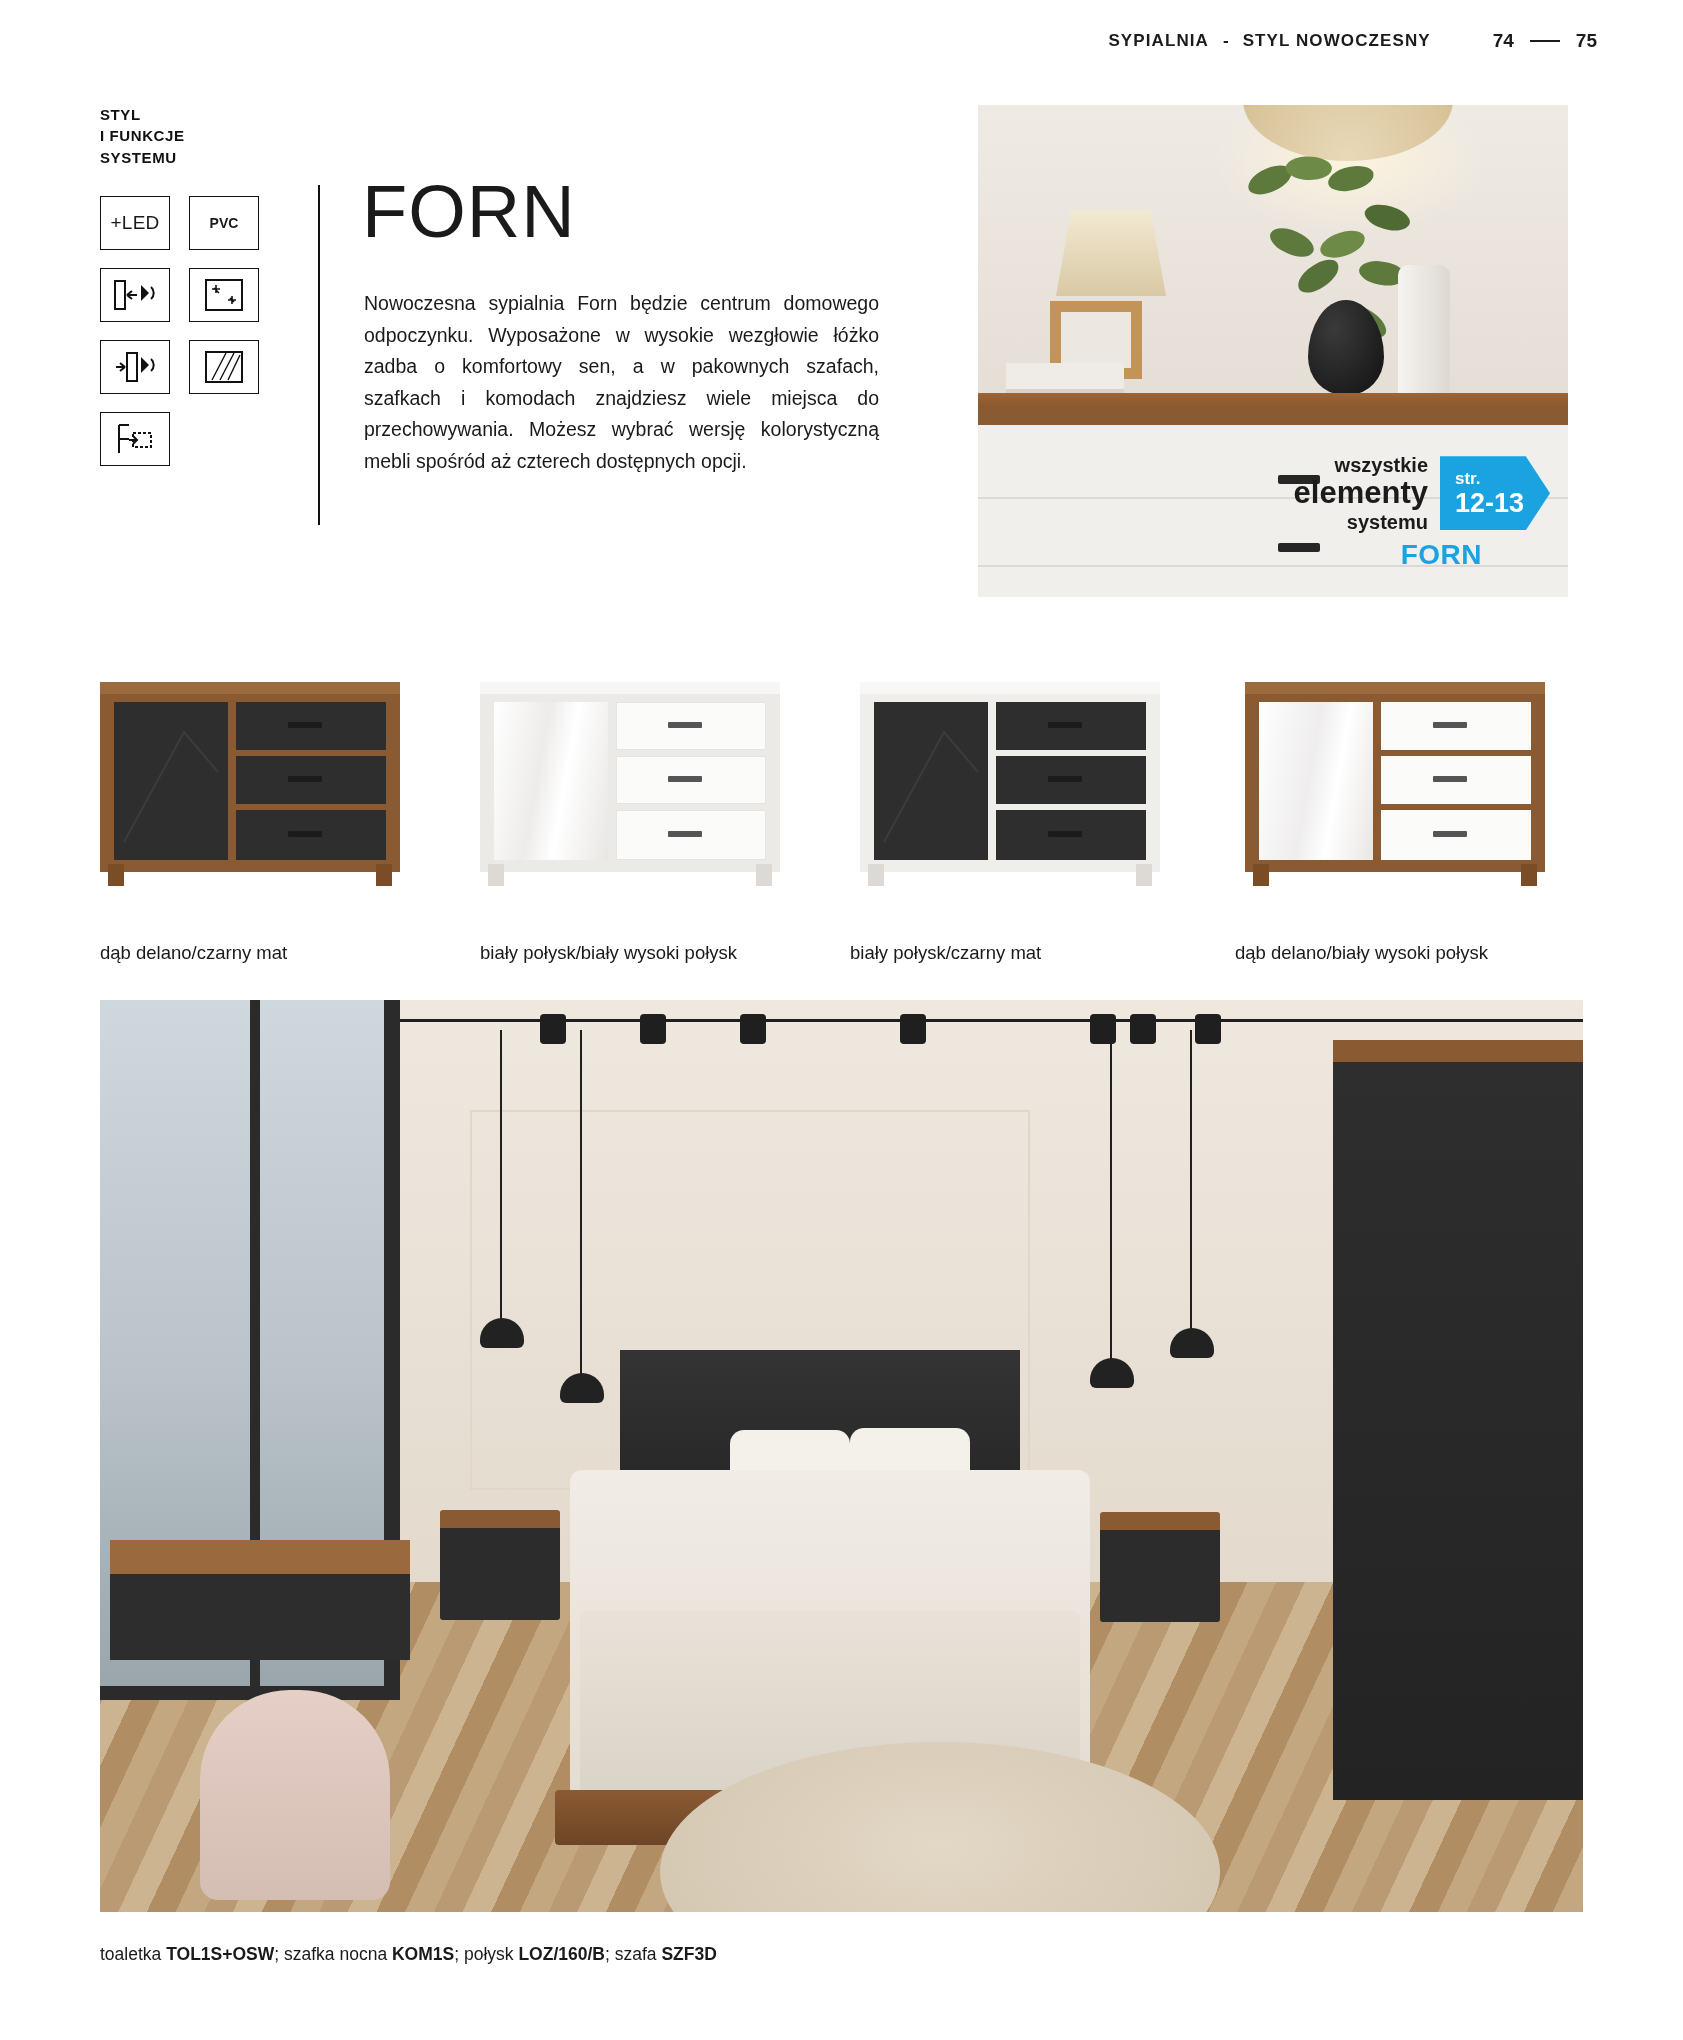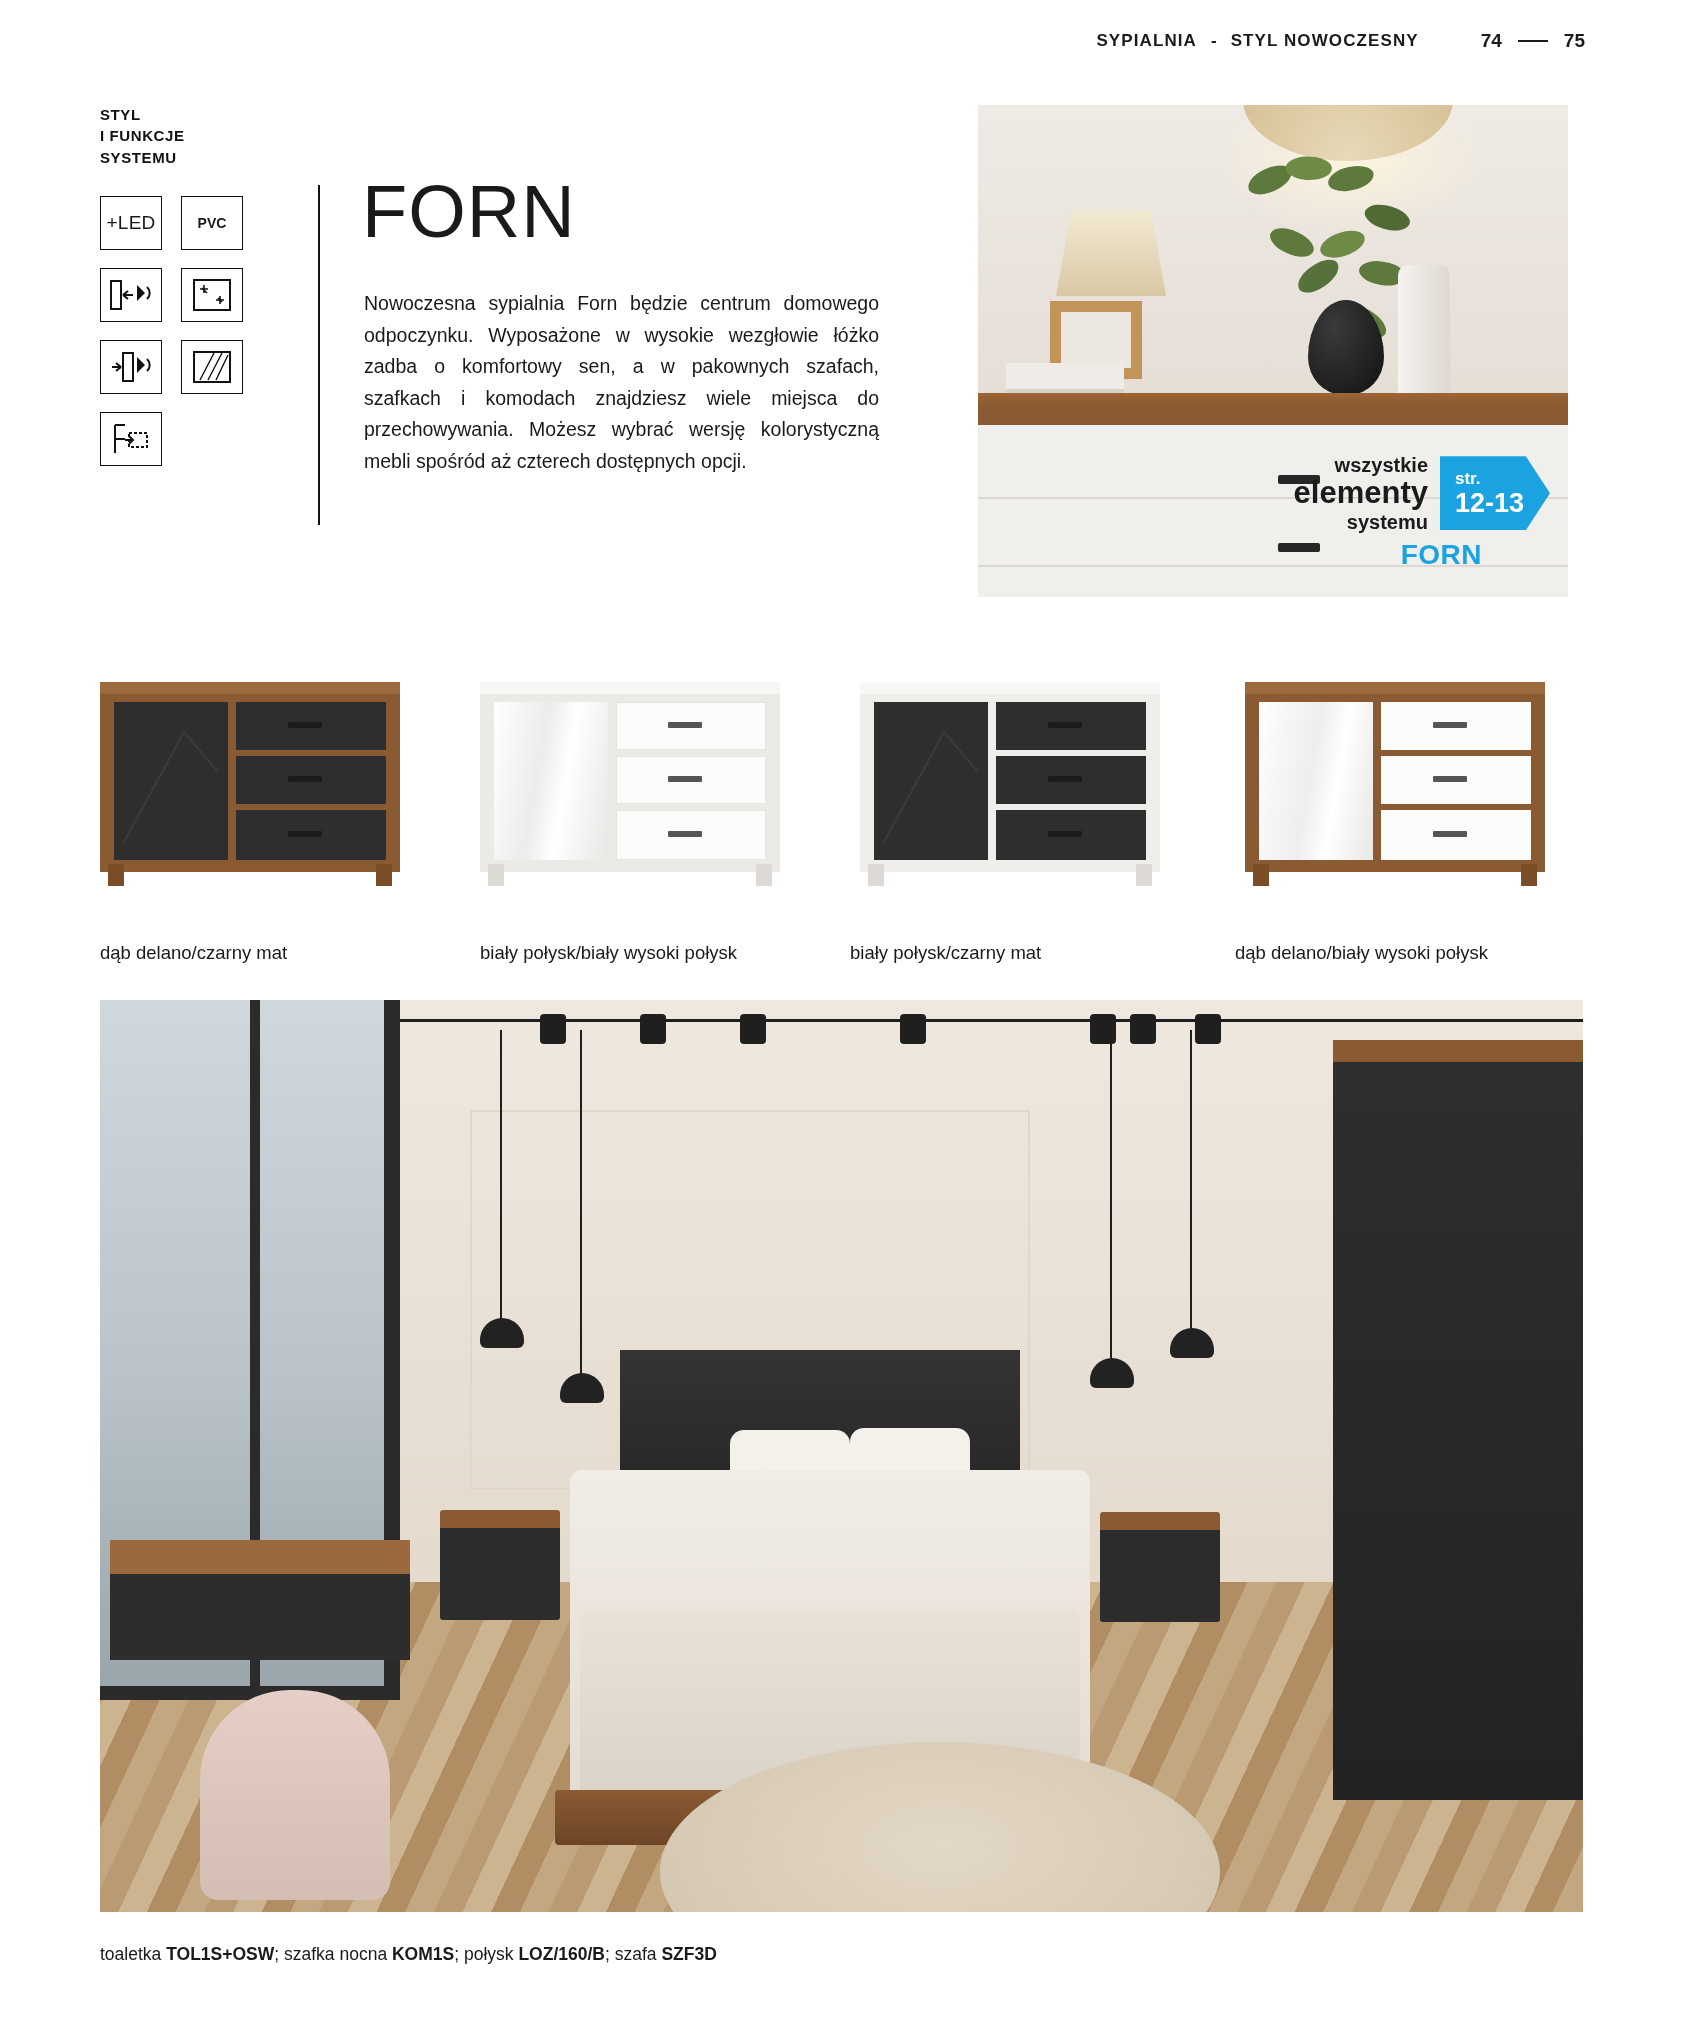--- a/index.html
+++ b/index.html
@@ -13,21 +13,21 @@
     position: relative;
     font-family: "Liberation Sans", sans-serif;
     color: #1a1a1a;
     overflow: hidden;
   }
 
   
   .header {
     position: absolute;
     top: 30px;
-    right: 98px;
+    right: 86px;
     display: flex;
     align-items: center;
     gap: 0;
     margin-left: 31px;
   }
   .header .crumb {
     font-size: 17px;
     font-weight: bold;
     letter-spacing: 1.1px;
     color: #1b1b1b;
@@ -73,21 +73,21 @@
     left: 100px;
     top: 196px;
     width: 160px;
   }
   .icon-row {
     display: flex;
     gap: 19px;
     margin-bottom: 18px;
   }
   .icon-box {
-    width: 62px;
+    width: 70px;
     height: 54px;
     border: 1.6px solid #111;
     display: flex;
     align-items: center;
     justify-content: center;
     position: relative;
     background: #fff;
   }
   .icon-box.led { font-size: 19px; font-weight: 400; letter-spacing: .2px; }
   .icon-box.pvc { font-size: 14px; font-weight: bold; }

